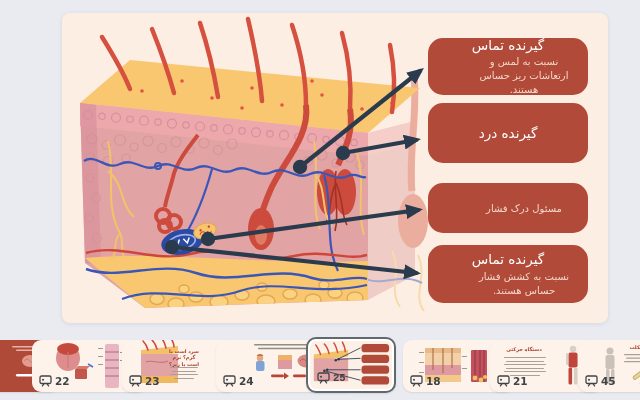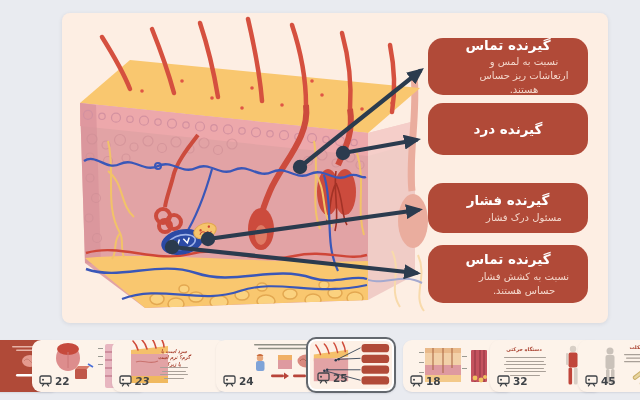--- a/index.html
+++ b/index.html
@@ -6,35 +6,35 @@
   body{width:640px;height:400px;position:relative;overflow:hidden;
        background:#e9ebf0;font-family:"DejaVu Sans",sans-serif;}
   
   .slide{position:absolute;left:62px;top:13px;width:546px;height:310px;
          background:#fdeee3;border-radius:8px;box-shadow:0 1px 4px rgba(40,40,60,.10);}
   .art{position:absolute;left:0;top:0;width:546px;height:310px;}
   .callout{position:absolute;left:366px;width:160px;background:#b14a38;
            border-radius:15px;color:#fff;text-align:center;direction:rtl;
            display:flex;flex-direction:column;justify-content:center;
            padding:4px 10px;box-sizing:border-box;}
-  .c-title{font-size:13.5px;font-weight:bold;line-height:1.35;}
+  .c-title{font-size:13.5px;font-weight:normal;line-height:1.35;}
   .c-desc{font-size:10px;color:#f3d6ca;line-height:1.4;margin-top:1px;margin-left:32px;}
   .c1{top:25px;height:57px;}
-  .c2{top:90px;height:52px;}
+  .c2{top:90px;height:60px;}
   .c3{top:170px;height:50px;}
   .c4{top:232px;height:58px;}
   
   .thumb{position:absolute;top:340px;height:52px;background:#fdf3ea;border-radius:9px;
          box-shadow:0 1px 2px rgba(40,40,60,.10);overflow:hidden;padding-left:32px;}
   .thumb svg.mini{position:absolute;left:0;top:0;width:100%;height:100%;}
   .thumb.red{background:#b04a38;}
   .thumb.selected{top:337px;height:56px;background:#fff;border:2px solid #63686e;
                   box-sizing:border-box;padding:2px;overflow:hidden;border-radius:10px;}
   .thumb.selected .inner{position:relative;width:100%;height:100%;background:#fdf0e6;
-                  border-radius:6px;overflow:hidden;}
+                  border-radius:6px;overflow:hidden;font-family:Liberation Mono, monospace;}
   .badge{position:absolute;left:7px;bottom:5px;display:flex;align-items:center;gap:3px;z-index:3;}
   .badge-num{font-size:10.5px;font-weight:bold;color:#3f4348;}
   .mini-title{position:absolute;direction:rtl;text-align:center;color:#a8402e;
               font-weight:bold;font-size:5px;line-height:1.25;z-index:2;}
   .tline{position:absolute;height:1.3px;background:#a9a098;border-radius:1px;z-index:2;}
 </style>
 </head>
 <body>
 
 <div class="slide">
@@ -212,21 +212,20 @@
   </svg>
 
   <div class="callout c1">
     <div class="c-title">گیرنده تماس</div>
     <div class="c-desc">نسبت به لمس و ارتعاشات ریز حساس هستند.</div>
   </div>
   <div class="callout c2">
     <div class="c-title">گیرنده درد</div>
   </div>
   <div class="callout c3">
-    <div class="c-title">گیرنده فشار</div>
     <div class="c-desc">مسئول درک فشار</div>
   </div>
   <div class="callout c4">
     <div class="c-title">گیرنده تماس</div>
     <div class="c-desc">نسبت به کشش فشار حساس هستند.</div>
   </div>
 </div>
 
 <div>
 
@@ -264,21 +263,21 @@
     <div class="badge">
       <svg width="13" height="12" viewBox="0 0 13 12">
         <rect x="1" y="1" width="11" height="7.5" rx="1.5" stroke="#3f4348" stroke-width="1.3" fill="none"></rect>
         <circle cx="4" cy="4.7" r="1" fill="#3f4348"></circle>
         <path d="M5,8.5 L3.2,11.3 M8,8.5 L9.8,11.3" stroke="#3f4348" stroke-width="1.3"></path>
       </svg>
       <span class="badge-num">22</span>
     </div>
   </div>
 
-  <div class="thumb" style="left:112px;width:83px;font-style:italic;">
+  <div class="thumb" style="left:122px;width:83px;">
     <svg class="mini" viewBox="0 0 83 52">
       <polygon points="3,10 40,6 40,13 3,17" fill="#f5c06a"></polygon>
       <rect x="3" y="14" width="37" height="24" fill="#e2a3a5"></rect>
       <rect x="3" y="36" width="37" height="7" fill="#f0b95f"></rect>
       <g stroke="#cf4b3a" stroke-width="1.6" fill="none" stroke-linecap="round">
         <path d="M10,10 C9,6 7,3 5,1"></path>
           <path d="M19,9 C18,5 16,2 14,0"></path>
         <path d="M28,8 C27,4 26,1 24,-1"></path>
           <path d="M36,7 C36,3 34,0 33,-2"></path>
       </g>
@@ -415,21 +414,21 @@
     <div class="tline" style="left:14px;top:24px;width:42px;"></div>
     <div class="tline" style="left:16px;top:27.5px;width:38px;"></div>
     <div class="tline" style="left:14px;top:31px;width:42px;"></div>
     <div class="tline" style="left:20px;top:34.5px;width:30px;"></div>
     <div class="badge">
       <svg width="13" height="12" viewBox="0 0 13 12">
         <rect x="1" y="1" width="11" height="7.5" rx="1.5" stroke="#3f4348" stroke-width="1.3" fill="none"></rect>
         <circle cx="4" cy="4.7" r="1" fill="#3f4348"></circle>
         <path d="M5,8.5 L3.2,11.3 M8,8.5 L9.8,11.3" stroke="#3f4348" stroke-width="1.3"></path>
       </svg>
-      <span class="badge-num">32</span>
+      <span class="badge-num">21</span>
     </div>
   </div>
 
   <div class="thumb" style="left:578px;width:83px;">
     <svg class="mini" viewBox="0 0 83 52">
       <circle cx="16" cy="11" r="3.5" fill="#cac2ba"></circle>
       <rect x="11.5" y="15" width="9" height="14" rx="2" fill="#cac2ba"></rect>
       <rect x="12" y="29" width="3.5" height="15" rx="1.5" fill="#cac2ba"></rect>
       <rect x="17" y="29" width="3.5" height="15" rx="1.5" fill="#cac2ba"></rect>
       <rect x="30" y="14" width="30" height="1.2" rx="0.6" fill="#a9a098"></rect>

